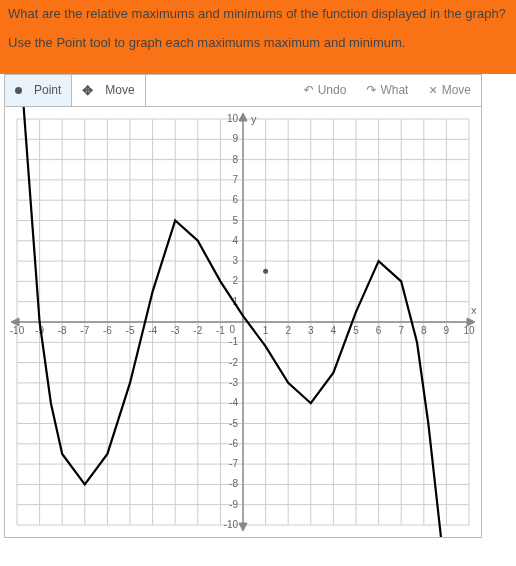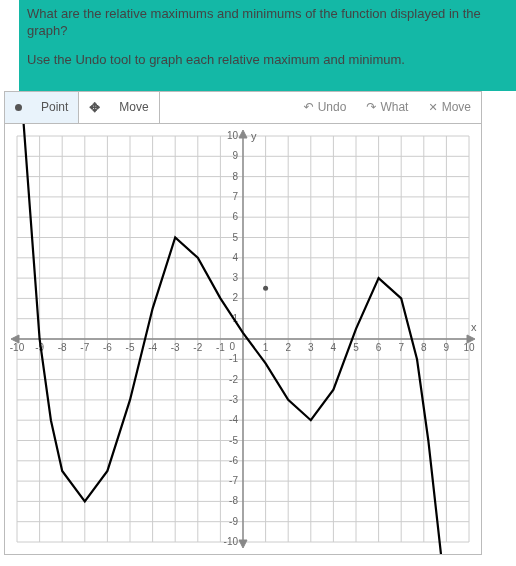--- a/index.html
+++ b/index.html
@@ -1,22 +1,22 @@
 <!DOCTYPE html>
 <html><head>
 <meta charset="utf-8">
 <style>
 * { margin: 0; padding: 0; box-sizing: border-box; }
 body { font-family: Arial, sans-serif; font-size: 13px; color: #333; background: #fff; width: 516px; }
-.question-area { padding: 6px 8px 10px 8px; background: #14b8a6; margin-left: 19px; }
+.question-area { padding: 6px 8px 10px 8px; background: #f97316; }
 .question-text { margin-bottom: 12px; color: #444; line-height: 1.3; }
 .instruction-text { margin-bottom: 14px; color: #444; }
 .applet { border: 1px solid #bbb; margin: 0 4px 8px 4px; background: #fff; display: inline-block; }
 .toolbar { border-bottom: 1px solid #bbb; display: flex; align-items: stretch; height: 32px; font-size: 12px; color: #555; }
-.tool-btn { display: flex; align-items: center; padding: 5px 10px; border-right: 1px solid #bbb; gap: 19px; }
+.tool-btn { display: flex; align-items: center; padding: 5px 10px; border-right: 1px solid #bbb; gap: 12px; }
 .tool-btn.active { background: #e9f3fb; }
 .spacer { flex: 1; }
 .action-btn { display: flex; align-items: center; padding: 0 10px; gap: 4px; color: #888; }
 .icon-dot { width: 7px; height: 7px; border-radius: 50%; background: #555; display: inline-block; }
 .icon-move { font-size: 13px; color: #555; font-weight: bold; }
 .icon-undo, .icon-redo { font-size: 12px; color: #888; }
 .icon-reset { font-size: 11px; color: #888; }
 .plot-area { position: relative; width: 476px; height: 430px; }
 svg { display: block; }
 .axis-line { stroke: #888; stroke-width: 1.4; }
@@ -28,21 +28,21 @@
 .curve-arrow { fill: #000; stroke: #000; }
 .plotted-point { fill: #555; }
 </style>
 </head>
 <body>
 
 
 
 <div class="question-area">
   <p class="question-text">What are the relative maximums and minimums of the function displayed in the graph?</p>
-  <p class="instruction-text">Use the Undo tool to graph each relative maximum and minimum.</p>
+  <p class="instruction-text">Use the Point tool to graph each maximums maximum and minimum.</p>
 </div>
 
 <div class="applet">
   <div class="toolbar">
     <div class="tool-btn active">
       <span class="icon-dot"></span>
       <span>Point</span>
     </div>
     <div class="tool-btn">
       <span class="icon-move">✥</span>

